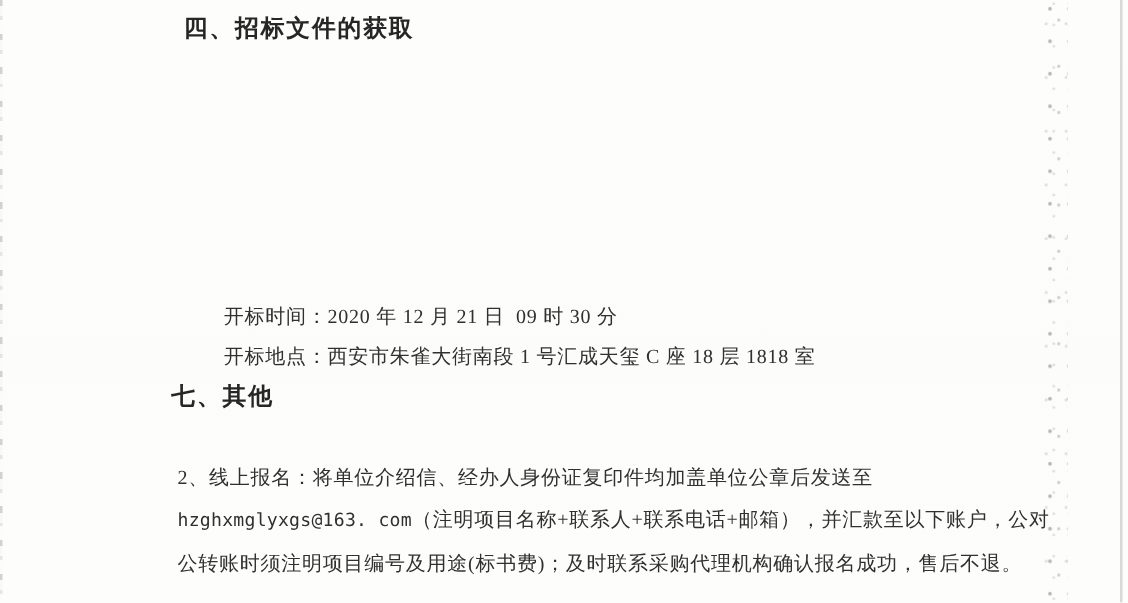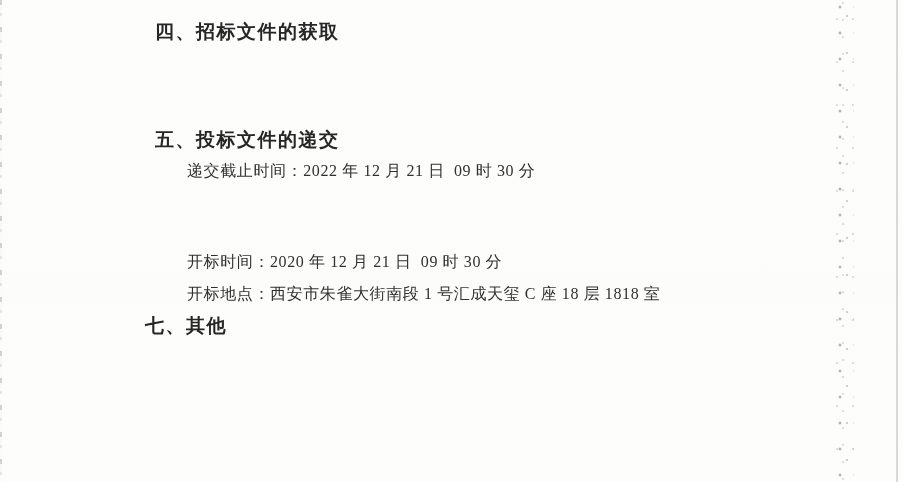--- a/index.html
+++ b/index.html
@@ -9,21 +9,21 @@
     overflow: hidden;
     font-family: "Liberation Serif", "DejaVu Serif", serif;
   }
   .page {
     position: relative;
     width: 902px; height: 482px;
     background:
       linear-gradient(180deg, #fdfdfc 0%, #fcfcfa 60%, #fdfdfc 100%);
     color: #2d2d2d;
   }
-  .abs { position: absolute; margin: 12px; white-space: pre; }
+  .abs { position: absolute; margin: 4px; white-space: pre; }
   .heading {
     font-size: 19px;
     font-weight: bold;
     letter-spacing: 1.5px;
     line-height: 1;
     color: #262626;
   }
   .line {
     font-size: 16px;
     letter-spacing: 0.6px;
@@ -61,33 +61,34 @@
 </style>
 </head>
 <body>
 
 <div class="page">
 
   <h2 class="abs heading" style="left:143px; top:10px">四、招标文件的获取</h2>
 
 
 
-  <h2 class="abs heading" style="left:143px; top:118px">五、投标文件的递交</h2>
 
-  <p class="abs line" style="left:175px; top:151px">递交截止时间：2022 年 12 月 21 日  09 时 30 分</p>
 
 
 
   <p class="abs line" style="left:175px; top:242px">开标时间：2020 年 12 月 21 日  09 时 30 分</p>
 
   <p class="abs line" style="left:175px; top:274px">开标地点：西安市朱雀大街南段 1 号汇成天玺 C 座 18 层 1818 室</p>
 
   <h2 class="abs heading" style="left:133px; top:304px">七、其他</h2>
 
 
+  <p class="abs line" style="left:138px; top:371px">2、线上报名：将单位介绍信、经办人身份证复印件均加盖单位公章后发送至</p>
 
+  <p class="abs line" style="left:138px; top:405px"><span class="mono">hzghxmglyxgs@163. com</span><span>（注明项目名称+联系人+联系电话+邮箱），并汇款至以下账户，公对</span></p>
 
+  <p class="abs line" style="left:138px; top:440px">公转账时须注明项目编号及用途(标书费)；及时联系采购代理机构确认报名成功，售后不退。</p>
 
   <div class="noise-band"></div>
   <div class="edge-left"></div>
   <div class="edge-right"></div>
 
 </div>
 
 </body></html>

